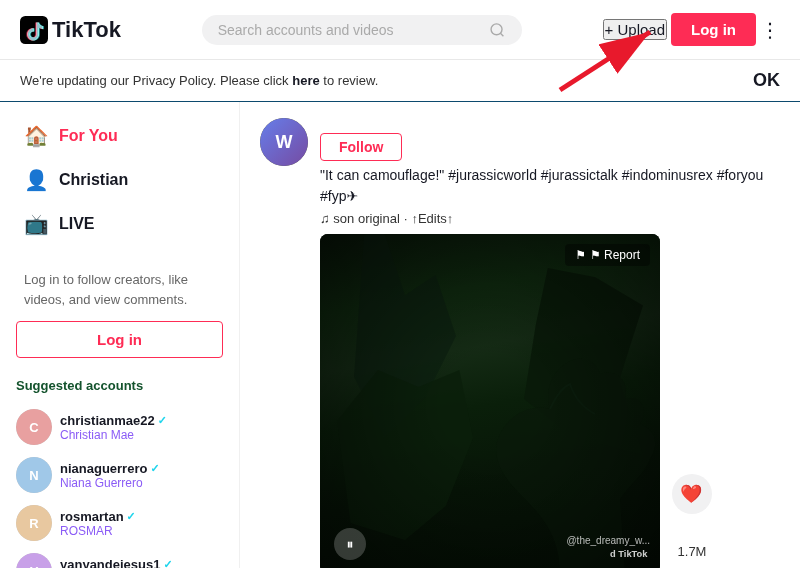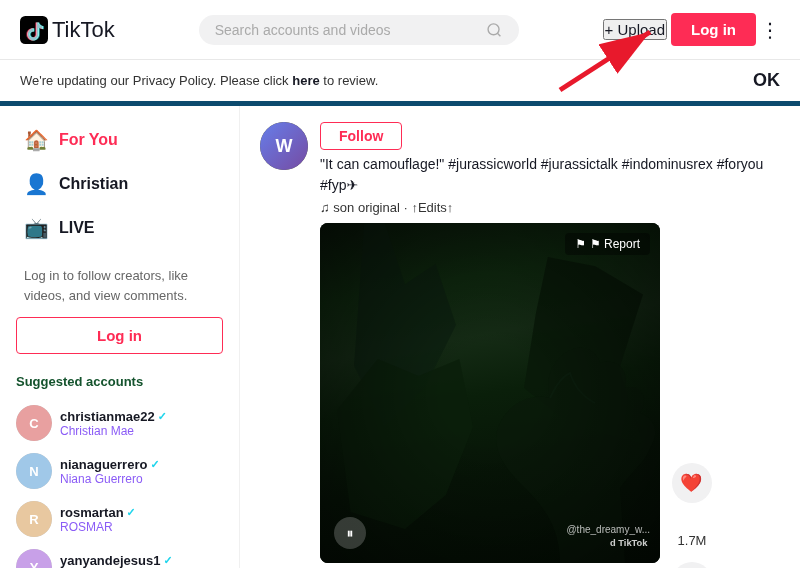--- a/index.html
+++ b/index.html
@@ -1,44 +1,44 @@
 <!DOCTYPE html>
 <html><head>
   <meta charset="utf-8">
   <style>
     * { box-sizing: border-box; margin: 0; padding: 0; }
     body { font-family: -apple-system, BlinkMacSystemFont, 'Segoe UI', sans-serif; background: #fff; color: #161823; font-size: 14px; overflow: hidden; width: 800px; height: 568px; }
 
     
     .header { display: flex; align-items: center; justify-content: space-between; padding: 0 20px; height: 60px; border-bottom: 1px solid #e8e8e8; position: relative; z-index: 10; background: #fff; }
     .header-left { display: flex; align-items: center; gap: 6px; }
-    .tiktok-logo { display: flex; align-items: center; gap: 4px; font-weight: 400; font-size: 22px; }
+    .tiktok-logo { display: flex; align-items: center; gap: 4px; font-weight: 700; font-size: 22px; }
     .logo-icon { width: 28px; height: 28px; }
     .search-bar { display: flex; align-items: center; background: #f1f1f2; border-radius: 92px; padding: 6px 16px; width: 320px; gap: 8px; }
     .search-input { background: transparent; border: none; outline: none; font-size: 14px; color: #161823; width: 100%; }
     .search-input::placeholder { color: #aaa; }
     .header-right { display: flex; align-items: center; gap: 4px; }
     .upload-btn { display: flex; align-items: center; gap: 6px; font-size: 15px; font-weight: 500; color: #161823; cursor: pointer; }
     .login-btn { background: #fe2c55; color: #fff; border: none; border-radius: 4px; padding: 8px 20px; font-size: 15px; font-weight: 600; cursor: pointer; }
     .more-icon { font-size: 20px; cursor: pointer; color: #161823; }
 
     
-    .privacy-bar { background: #fff; padding: 10px 20px; font-size: 13px; color: #333; border-bottom: 5px solid #0c4a6e; display: flex; justify-content: space-between; align-items: center; }
+    .privacy-bar { background: #fff; padding: 10px 20px; font-size: 13px; color: #333; border-bottom: 1px solid #0c4a6e; display: flex; justify-content: space-between; align-items: center; }
     .privacy-bar a { color: #161823; font-weight: 600; text-decoration: none; }
     .ok-btn { color: #161823; font-weight: 600; cursor: pointer; font-size: 18px; }
 
     
     .main-layout { display: flex; height: calc(568px - 60px - 38px); }
 
     
     .sidebar { width: 240px; padding: 12px 16px; overflow-y: auto; flex-shrink: 0; border-right: 1px solid #f0f0f0; }
     .sidebar-item { display: flex; align-items: center; gap: 10px; padding: 10px 8px; border-radius: 6px; cursor: pointer; font-size: 16px; font-weight: 600; color: #161823; }
     .sidebar-item.active { color: #fe2c55; }
     .sidebar-icon { font-size: 20px; }
-    .login-note { font-size: 13px; color: #666; margin: 16px 8px 12px; line-height: 1.5; }
+    .login-note { font-size: 13px; color: #666; margin: 24px 8px 12px; line-height: 1.5; }
     .sidebar-login-btn { display: block; width: 100%; padding: 9px; border: 1.5px solid #fe2c55; border-radius: 4px; color: #fe2c55; background: #fff; font-size: 15px; font-weight: 600; cursor: pointer; text-align: center; margin-bottom: 20px; }
     .suggested-title { font-size: 13px; font-weight: 600; color: #14532d; margin-bottom: 10px; }
     .account-item { display: flex; align-items: center; gap: 8px; padding: 6px 0; cursor: pointer; }
     .account-avatar { width: 36px; height: 36px; border-radius: 50%; background: #ccc; overflow: hidden; flex-shrink: 0; position: relative; }
     .avatar-placeholder { width: 36px; height: 36px; border-radius: 50%; display: flex; align-items: center; justify-content: center; font-size: 14px; font-weight: 600; color: #fff; }
     .account-info { flex: 1; min-width: 0; }
     .account-username { font-size: 13px; font-weight: 600; display: flex; align-items: center; gap: 3px; }
     .account-realname { font-size: 12px; color: #8b5cf6; }
     .verified-icon { color: #20d5ec; font-size: 11px; }
 
@@ -46,21 +46,21 @@
     .content { flex: 1; overflow-y: auto; padding: 16px 20px; display: flex; gap: 0; }
     .feed { flex: 1; max-width: 560px; }
 
     
     .post { display: flex; gap: 12px; }
     .post-avatar { width: 48px; height: 48px; border-radius: 50%; background: #555; flex-shrink: 0; overflow: hidden; cursor: pointer; }
     .post-main { flex: 1; }
     .post-header { display: flex; align-items: center; justify-content: space-between; margin-bottom: 4px; }
     .post-username { font-size: 15px; font-weight: 700; cursor: pointer; }
     .post-edits { font-size: 13px; color: #666; }
-    .follow-btn { border: 1.5px solid #fe2c55; color: #fe2c55; background: #fff; border-radius: 4px; padding: 5px 18px; font-size: 14px; font-weight: 600; cursor: pointer; }
+    .follow-btn { border: 1.5px solid #fe2c55; color: #fe2c55; background: #fff; border-radius: 4px; padding: 5px 18px; font-size: 14px; font-weight: 600; cursor: pointer; margin-top: 15px; }
     .post-caption { font-size: 14px; line-height: 1.5; margin-bottom: 4px; }
     .post-sound { font-size: 13px; color: #333; display: flex; align-items: center; gap: 4px; margin-bottom: 8px; }
     .video-container { position: relative; width: 340px; height: 340px; border-radius: 8px; overflow: hidden; background: #1a1a1a; cursor: pointer; }
     .report-btn { position: absolute; top: 10px; right: 10px; background: rgba(0,0,0,0.4); color: #fff; border: none; border-radius: 4px; padding: 4px 10px; font-size: 12px; cursor: pointer; display: flex; align-items: center; gap: 4px; }
     .play-btn { position: absolute; bottom: 14px; left: 14px; background: rgba(255,255,255,0.2); border: none; border-radius: 50%; width: 32px; height: 32px; display: flex; align-items: center; justify-content: center; cursor: pointer; color: #fff; font-size: 14px; }
     .tiktok-watermark { position: absolute; bottom: 10px; right: 10px; opacity: 0.8; font-size: 11px; color: #fff; font-weight: 700; }
     .username-watermark { position: absolute; bottom: 28px; right: 10px; font-size: 10px; color: rgba(255,255,255,0.7); }
 
     
     .interactions { display: flex; flex-direction: column; align-items: center; gap: 14px; margin-left: 12px; padding-top: 240px; }

